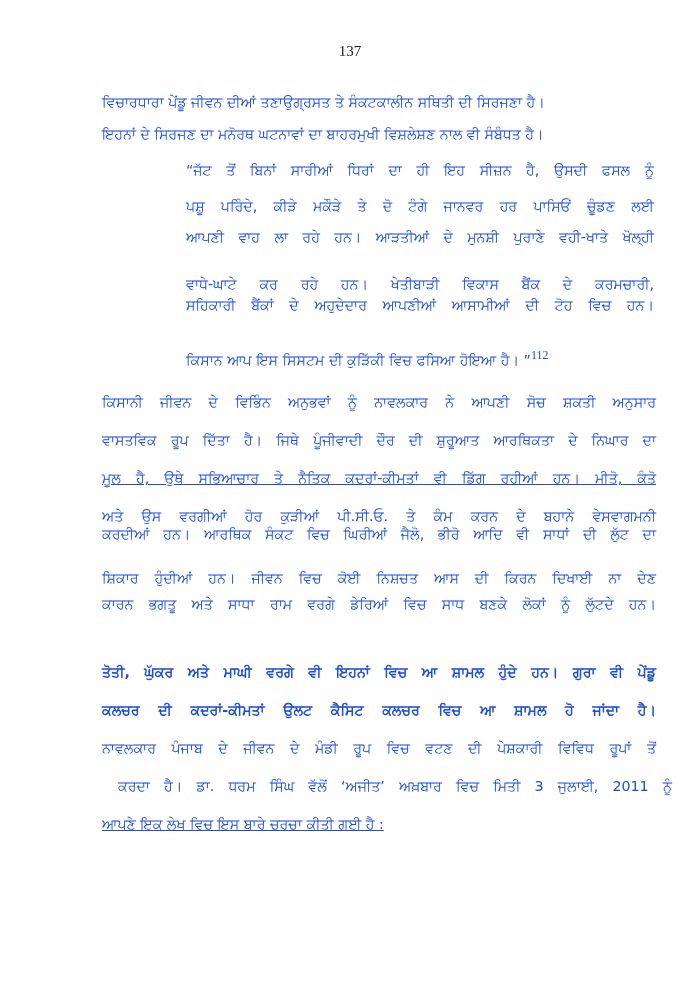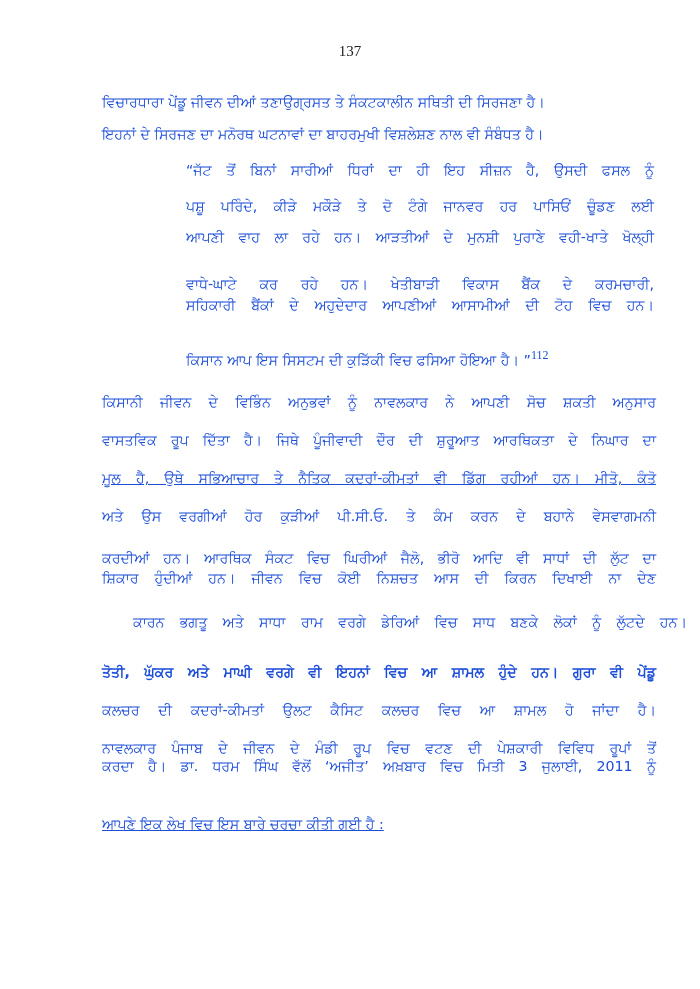--- a/index.html
+++ b/index.html
@@ -67,23 +67,23 @@
     <div class="line quote-line" style="top:350px;">
       <span>ਕਿਸਾਨ ਆਪ ਇਸ ਸਿਸਟਮ ਦੀ ਕੁੜਿੱਕੀ ਵਿਚ ਫਸਿਆ ਹੋਇਆ ਹੈ। ”</span><span class="sup">112</span>
     </div>
   </div>
 
   <div>
     <div class="line body-line justify" style="top:392px; width:554px;">ਕਿਸਾਨੀ ਜੀਵਨ ਦੇ ਵਿਭਿੰਨ ਅਨੁਭਵਾਂ ਨੂੰ ਨਾਵਲਕਾਰ ਨੇ ਆਪਣੀ ਸੋਚ ਸ਼ਕਤੀ ਅਨੁਸਾਰ</div>
     <div class="line body-line justify" style="top:430px; width:554px;">ਵਾਸਤਵਿਕ ਰੂਪ ਦਿੱਤਾ ਹੈ। ਜਿਥੇ ਪੂੰਜੀਵਾਦੀ ਦੌਰ ਦੀ ਸ਼ੁਰੂਆਤ ਆਰਥਿਕਤਾ ਦੇ ਨਿਘਾਰ ਦਾ</div>
     <div class="line body-line justify" style="top:468px; width:554px;text-decoration:underline;">ਮੂਲ ਹੈ, ਉਥੇ ਸਭਿਆਚਾਰ ਤੇ ਨੈਤਿਕ ਕਦਰਾਂ-ਕੀਮਤਾਂ ਵੀ ਡਿੱਗ ਰਹੀਆਂ ਹਨ। ਮੀਤੋ, ਕੰਤੋ</div>
     <div class="line body-line justify" style="top:506px; width:554px;">ਅਤੇ ਉਸ ਵਰਗੀਆਂ ਹੋਰ ਕੁੜੀਆਂ ਪੀ.ਸੀ.ਓ. ਤੇ ਕੰਮ ਕਰਨ ਦੇ ਬਹਾਨੇ ਵੇਸਵਾਗਮਨੀ</div>
-    <div class="line body-line justify" style="top:548px; width:554px;">ਕਰਦੀਆਂ ਹਨ। ਆਰਥਿਕ ਸੰਕਟ ਵਿਚ ਘਿਰੀਆਂ ਜੈਲੋ, ਭੀਰੋ ਆਦਿ ਵੀ ਸਾਧਾਂ ਦੀ ਲੁੱਟ ਦਾ</div>
+    <div class="line body-line justify" style="top:524px; width:554px;">ਕਰਦੀਆਂ ਹਨ। ਆਰਥਿਕ ਸੰਕਟ ਵਿਚ ਘਿਰੀਆਂ ਜੈਲੋ, ਭੀਰੋ ਆਦਿ ਵੀ ਸਾਧਾਂ ਦੀ ਲੁੱਟ ਦਾ</div>
     <div class="line body-line justify" style="top:568px; width:554px;">ਸ਼ਿਕਾਰ ਹੁੰਦੀਆਂ ਹਨ। ਜੀਵਨ ਵਿਚ ਕੋਈ ਨਿਸ਼ਚਤ ਆਸ ਦੀ ਕਿਰਨ ਦਿਖਾਈ ਨਾ ਦੇਣ</div>
-    <div class="line body-line justify" style="top:612px; width:554px;margin-left:31px;">ਕਾਰਨ ਭਗਤੂ ਅਤੇ ਸਾਧਾ ਰਾਮ ਵਰਗੇ ਡੇਰਿਆਂ ਵਿਚ ਸਾਧ ਬਣਕੇ ਲੋਕਾਂ ਨੂੰ ਲੁੱਟਦੇ ਹਨ।</div>
+    <div class="line body-line justify" style="top:594px; width:554px;">ਕਾਰਨ ਭਗਤੂ ਅਤੇ ਸਾਧਾ ਰਾਮ ਵਰਗੇ ਡੇਰਿਆਂ ਵਿਚ ਸਾਧ ਬਣਕੇ ਲੋਕਾਂ ਨੂੰ ਲੁੱਟਦੇ ਹਨ।</div>
     <div class="line body-line justify" style="top:662px; width:554px;font-weight:bold;">ਤੋਤੀ, ਘੁੱਕਰ ਅਤੇ ਮਾਘੀ ਵਰਗੇ ਵੀ ਇਹਨਾਂ ਵਿਚ ਆ ਸ਼ਾਮਲ ਹੁੰਦੇ ਹਨ। ਗੁਰਾ ਵੀ ਪੇਂਡੂ</div>
-    <div class="line body-line justify" style="top:700px; width:554px;">ਕਲਚਰ ਦੀ ਕਦਰਾਂ-ਕੀਮਤਾਂ ਉਲਟ ਕੈਸਿਟ ਕਲਚਰ ਵਿਚ ਆ ਸ਼ਾਮਲ ਹੋ ਜਾਂਦਾ ਹੈ।</div>
+    <div class="line body-line justify" style="top:700px; width:554px;font-weight:bold;">ਕਲਚਰ ਦੀ ਕਦਰਾਂ-ਕੀਮਤਾਂ ਉਲਟ ਕੈਸਿਟ ਕਲਚਰ ਵਿਚ ਆ ਸ਼ਾਮਲ ਹੋ ਜਾਂਦਾ ਹੈ।</div>
     <div class="line body-line justify" style="top:738px; width:554px;">ਨਾਵਲਕਾਰ ਪੰਜਾਬ ਦੇ ਜੀਵਨ ਦੇ ਮੰਡੀ ਰੂਪ ਵਿਚ ਵਟਣ ਦੀ ਪੇਸ਼ਕਾਰੀ ਵਿਵਿਧ ਰੂਪਾਂ ਤੋਂ</div>
-    <div class="line body-line justify" style="top:756px; width:554px;">ਕਰਦਾ ਹੈ। ਡਾ. ਧਰਮ ਸਿੰਘ ਵੱਲੋਂ ‘ਅਜੀਤ’ ਅਖ਼ਬਾਰ ਵਿਚ ਮਿਤੀ 3 ਜੁਲਾਈ, 2011 ਨੂੰ</div>
+    <div class="line body-line justify" style="top:776px; width:554px;margin-left:16px;">ਕਰਦਾ ਹੈ। ਡਾ. ਧਰਮ ਸਿੰਘ ਵੱਲੋਂ ‘ਅਜੀਤ’ ਅਖ਼ਬਾਰ ਵਿਚ ਮਿਤੀ 3 ਜੁਲਾਈ, 2011 ਨੂੰ</div>
     <div class="line body-line" style="top:814px;text-decoration:underline;">ਆਪਣੇ ਇਕ ਲੇਖ ਵਿਚ ਇਸ ਬਾਰੇ ਚਰਚਾ ਕੀਤੀ ਗਈ ਹੈ :</div>
   </div>
 
 </div>
 
 </body></html>

